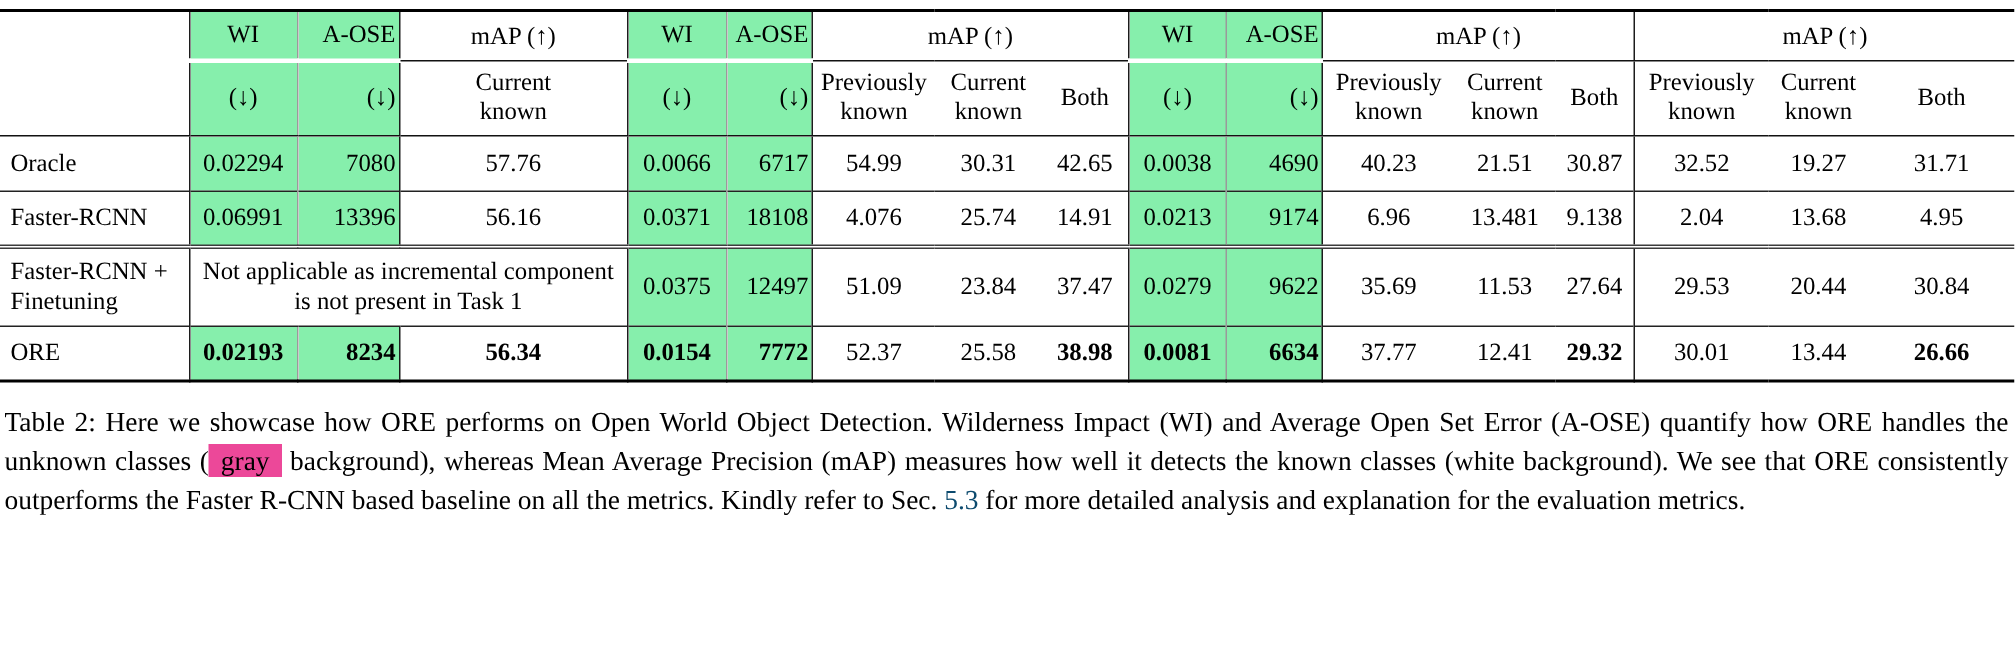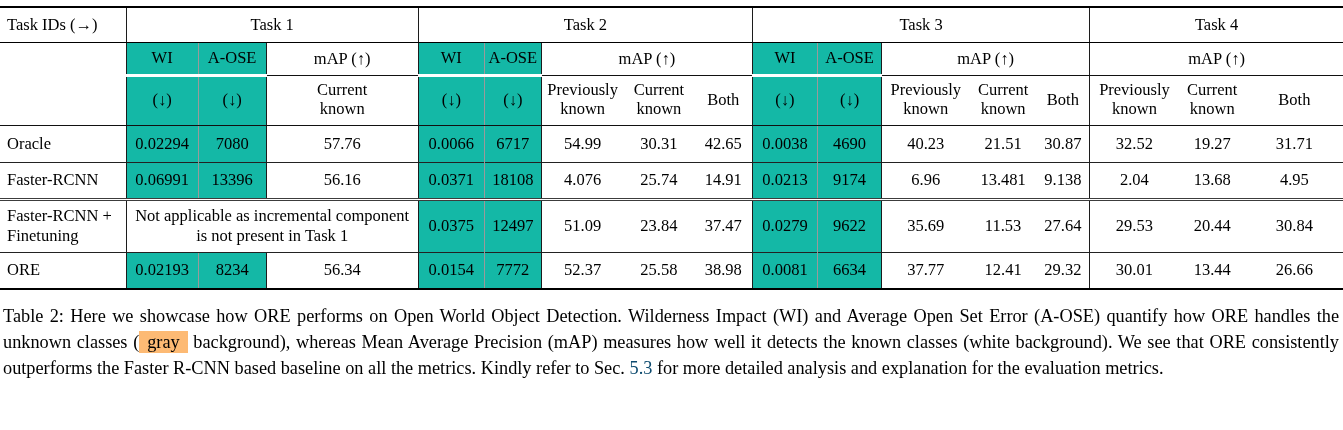--- a/index.html
+++ b/index.html
@@ -21,41 +21,41 @@
     font-size: 16.5px;
   }
   td {
     padding: 0 2px;
     text-align: center;
     vertical-align: middle;
     overflow: hidden;
     white-space: normal;
   }
   td.label { text-align: left; padding-left: 7px; white-space: normal; }
-  .g  { background: #14b8a6; }
+  .g  { background: #86efac; }
   .bl-dark { border-left: 1.5px solid #1c1c1c; }
-  .bl-thin { border-left: 1px solid #9a9a9a; }
-  .b { font-weight: normal; }
+  .bl-thin { border-left: 1px solid #9a9a9a; text-align: right; }
+  .b { font-weight: bold; }
   tr.r-tasks td { border-bottom: 1.5px solid #000; height: 35px; }
   tr.r-metrics td { height: 33px; }
   tr.r-metrics td.g { border-bottom: 3px solid #ffffff; }
   tr.r-metrics td.cmid { border-bottom: 1.3px solid #111; }
   tr.r-sub td { height: 50px; border-bottom: 1.5px solid #111; line-height: 1.15; }
   tbody tr.r-data td { height: 37px; }
   tbody tr.r-frcnn td { border-top: 1.5px solid #222; }
   tbody tr.r-ft td { border-top: 3px double #3c3c3c; height: 53px; line-height: 1.2; }
   tbody tr.r-ore td { border-top: 1.5px solid #222; }
   .narrow { display: inline-block; max-width: 76px; }
   p.caption {
     margin: 14px 4px 0 3px;
     font-size: 18.3px;
     line-height: 25.8px;
     text-align: justify;
   }
-  .chip { background: #fdba74; padding: 1px 8px; }
+  .chip { background: #ec4899; padding: 1px 8px; }
   .ref { color: #0c4a6e; }
 </style>
 </head>
 <body>
 
 <table class="results">
   <colgroup>
     <col style="width:126px">
       <col style="width:72px">
       <col style="width:68px">
@@ -68,27 +68,20 @@
     <col style="width:65px">
       <col style="width:64px">
       <col style="width:88px">
       <col style="width:67px">
       <col style="width:53px">
     <col style="width:89px">
       <col style="width:67px">
       <col style="width:97px">
   </colgroup>
   <thead>
-    <tr class="r-tasks">
-      <td class="label">Task IDs (→)</td>
-      <td colspan="3" class="bl-dark">Task 1</td>
-      <td colspan="5" class="bl-dark">Task 2</td>
-      <td colspan="5" class="bl-dark">Task 3</td>
-      <td colspan="3" class="bl-dark">Task 4</td>
-    </tr>
     <tr class="r-metrics">
       <td></td>
       <td class="g bl-dark">WI</td>
       <td class="g bl-thin">A-OSE</td>
       <td class="bl-dark cmid">mAP (↑)</td>
       <td class="g bl-dark">WI</td>
       <td class="g bl-thin">A-OSE</td>
       <td colspan="3" class="bl-dark cmid">mAP (↑)</td>
       <td class="g bl-dark">WI</td>
       <td class="g bl-thin">A-OSE</td>

